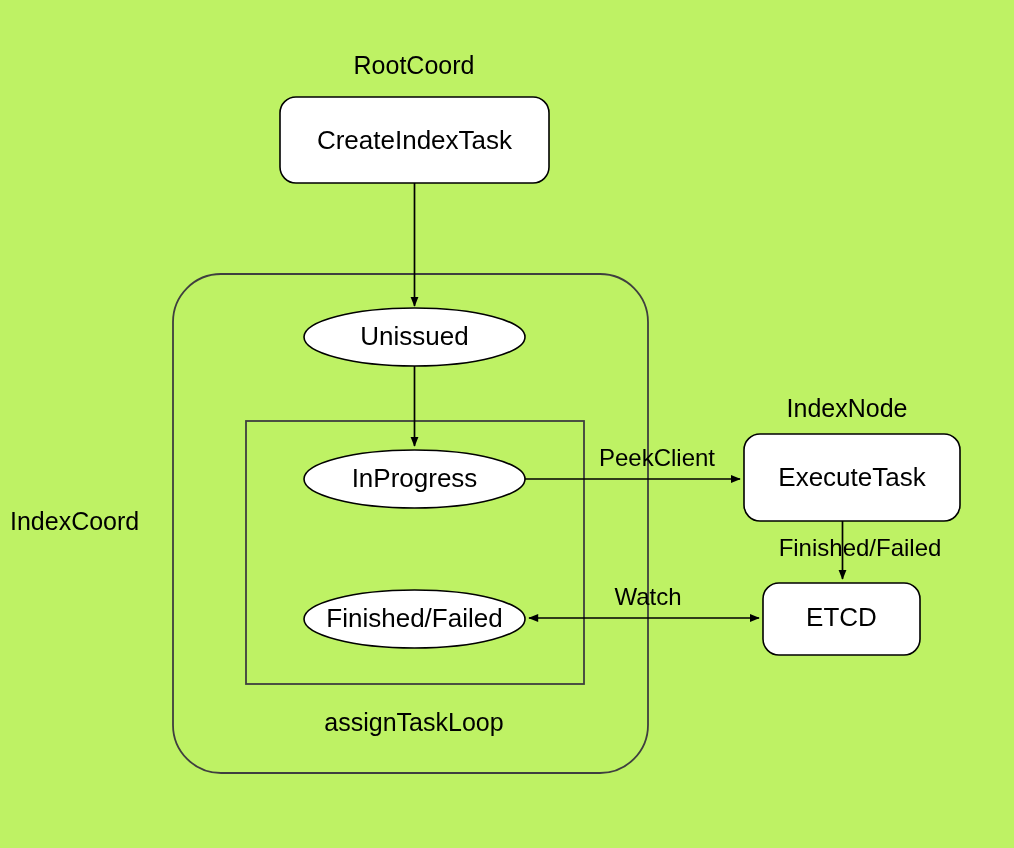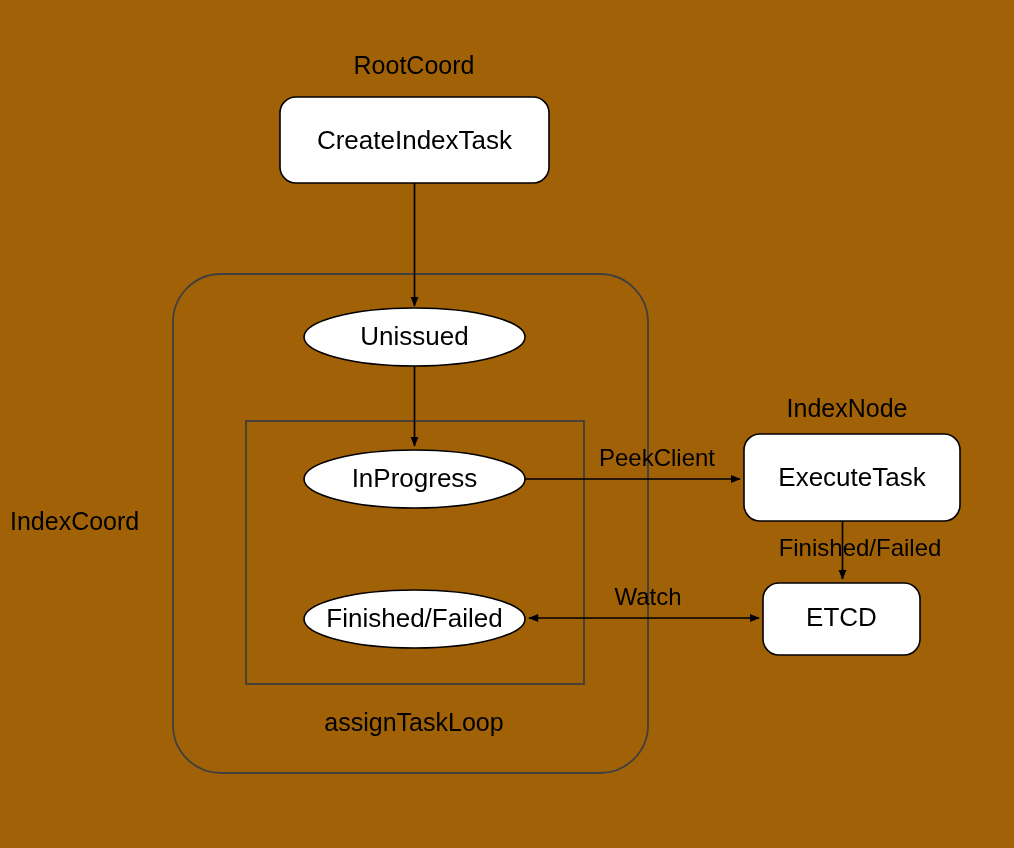--- a/index.html
+++ b/index.html
@@ -9,21 +9,21 @@
     background: #ffffff;
   }
   body {
     font-family: "Liberation Sans", sans-serif;
     color: #000000;
   }
   #diagram-root {
     position: relative;
     width: 1014px;
     height: 848px;
-    background: #a16207;
+    background: #bef264;
     overflow: hidden;
   }
   svg#diagram-svg {
     display: block;
     width: 1014px;
     height: 848px;
   }
   .shape-fill-white {
     fill: #ffffff;
     stroke: #000000;

